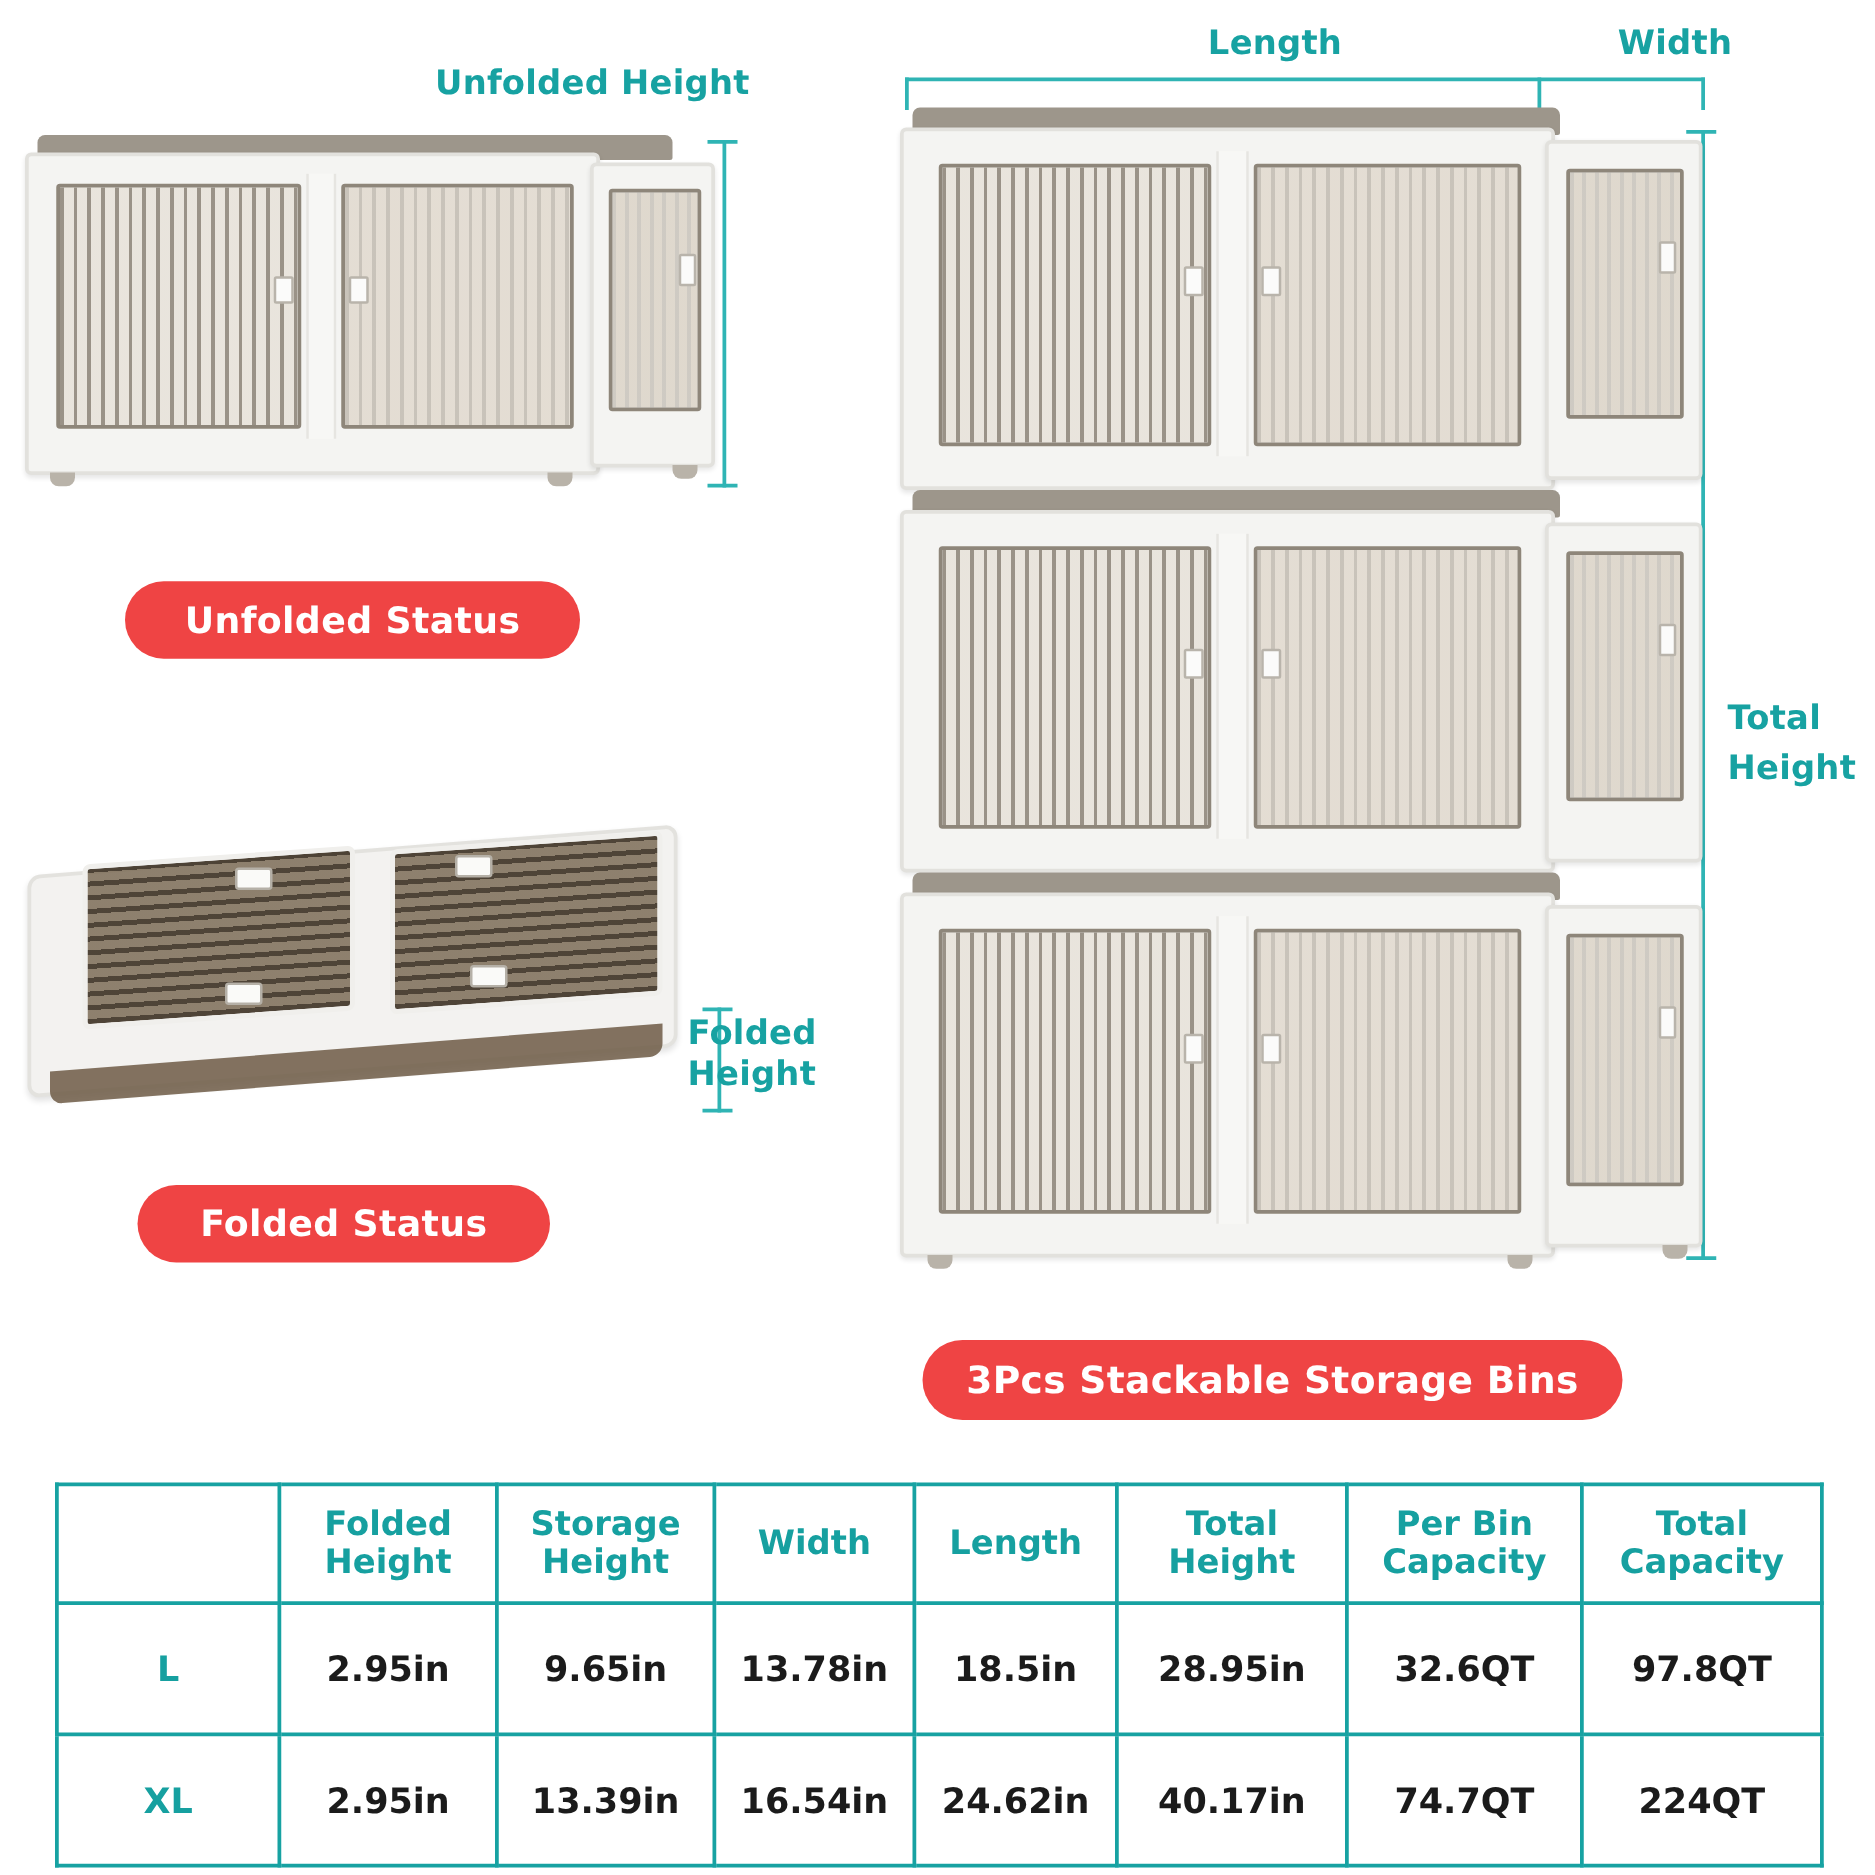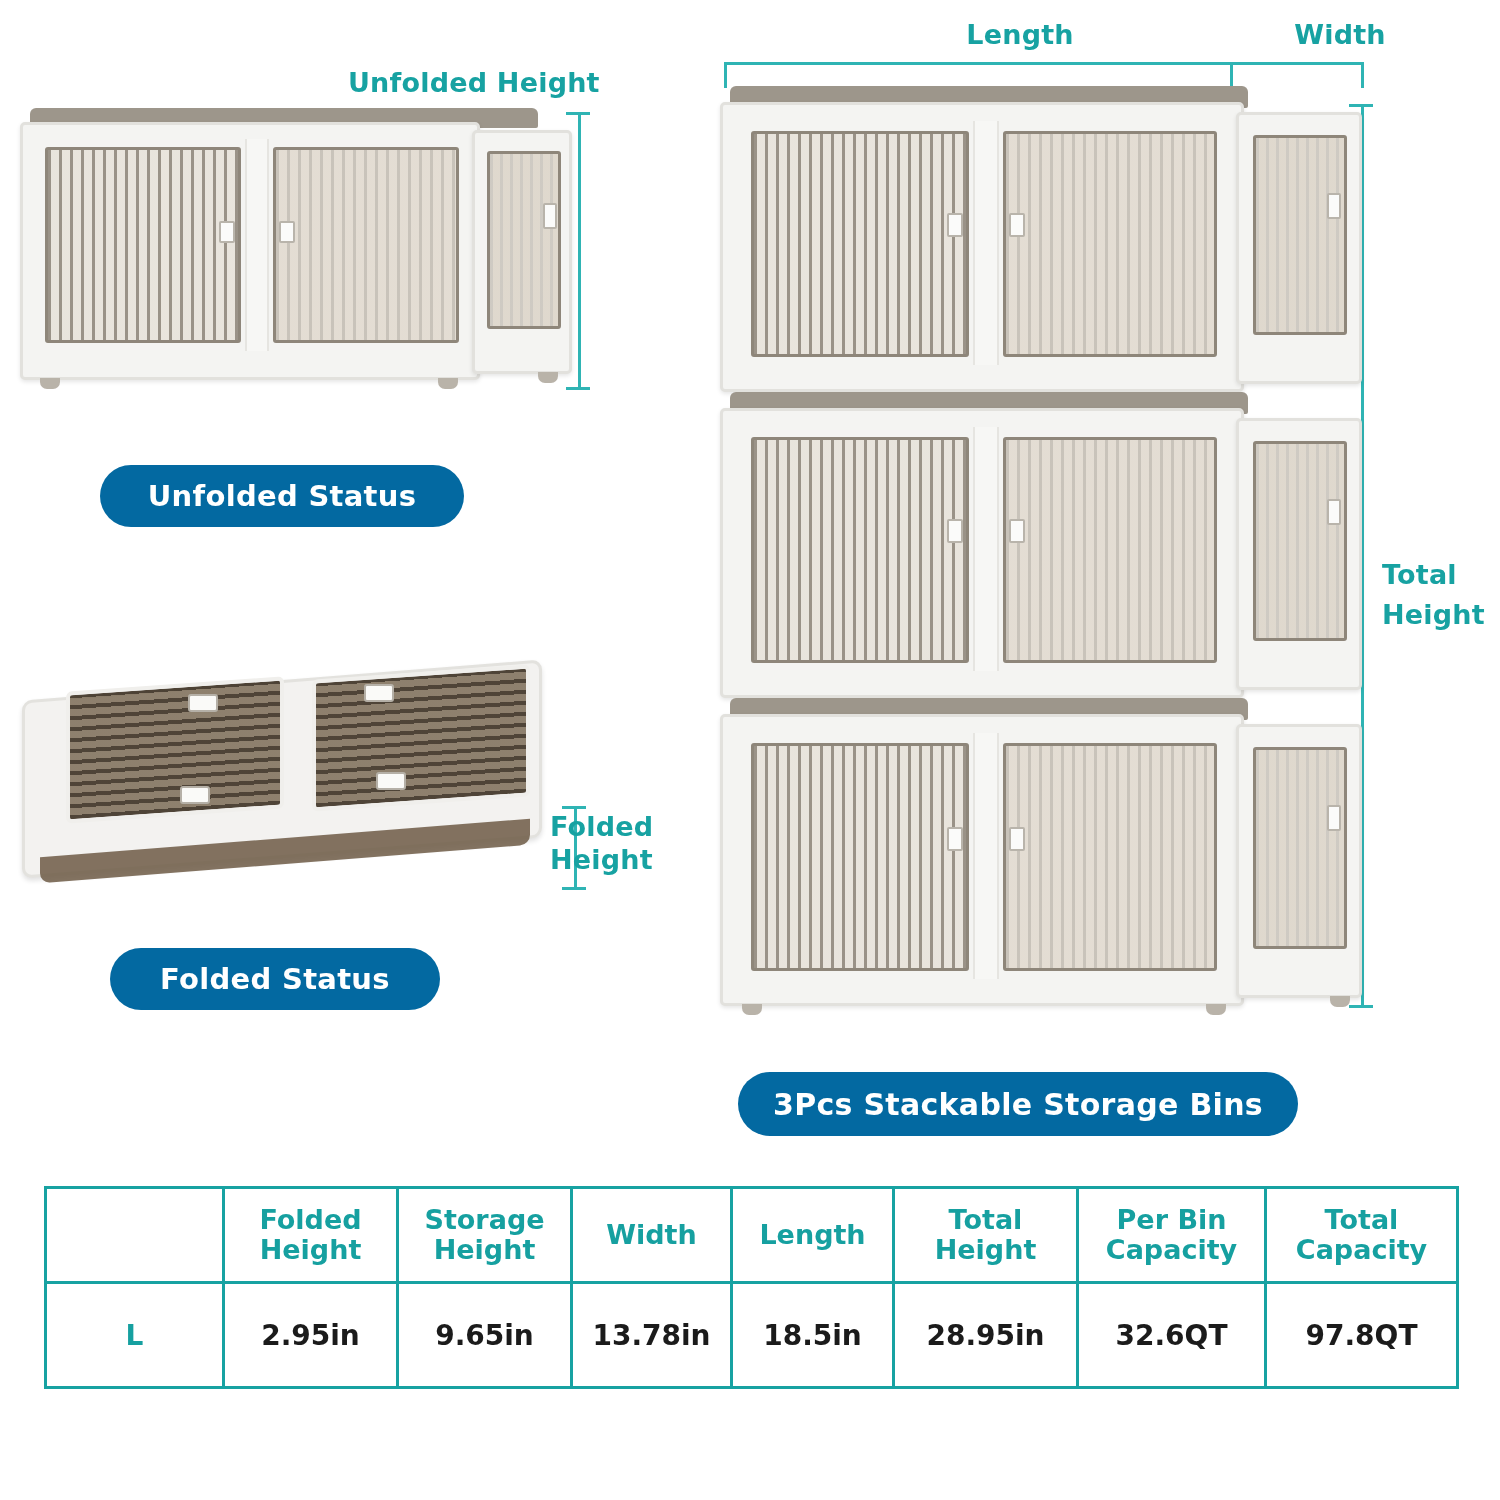--- a/index.html
+++ b/index.html
@@ -27,21 +27,21 @@
   .dim-line {
     position: absolute;
     background: #2fb4b4;
   }
   .dim-line.v { width: 3px; }
   .dim-line.h { height: 3px; }
 
   
   .pill {
     position: absolute;
-    background: #0369a1;
+    background: #ef4444;
     color: #ffffff;
     font-weight: bold;
     border-radius: 40px;
     display: flex;
     align-items: center;
     justify-content: center;
     text-align: center;
     letter-spacing: .3px;
   }
 
@@ -170,21 +170,21 @@
   }
   table.spec tbody td.rowhdr {
     color: #16a0a0;
     font-weight: bold;
     font-size: 28px;
   }
 </style>
 </head>
 <body>
 
-<div class="dim-label" style="left:348px; top:68px; width:280px;">Unfolded Height</div>
+<div class="dim-label" style="left:348px; top:52px; width:280px;">Unfolded Height</div>
 
 <div class="dim-line v" style="left:578px; top:112px; height:278px;"></div>
 <div class="dim-line h" style="left:566px; top:112px; width:24px;"></div>
 <div class="dim-line h" style="left:566px; top:387px; width:24px;"></div>
 
 <div class="bin" style="left:14px; top:108px; width:560px; height:286px;">
 
   <div class="bin-top" style="left:16px; top:0px; width:508px; height:20px;"></div>
 
   <div class="bin-body" style="left:6px; top:14px; width:460px; height:258px;">
@@ -344,14 +344,24 @@
     <tr>
       <td class="rowhdr">L</td>
       <td>2.95in</td>
       <td>9.65in</td>
       <td>13.78in</td>
       <td>18.5in</td>
       <td>28.95in</td>
       <td>32.6QT</td>
       <td>97.8QT</td>
     </tr>
+    <tr>
+      <td class="rowhdr">XL</td>
+      <td>2.95in</td>
+      <td>13.39in</td>
+      <td>16.54in</td>
+      <td>24.62in</td>
+      <td>40.17in</td>
+      <td>74.7QT</td>
+      <td>224QT</td>
+    </tr>
   </tbody>
 </table>
 
 </body></html>

